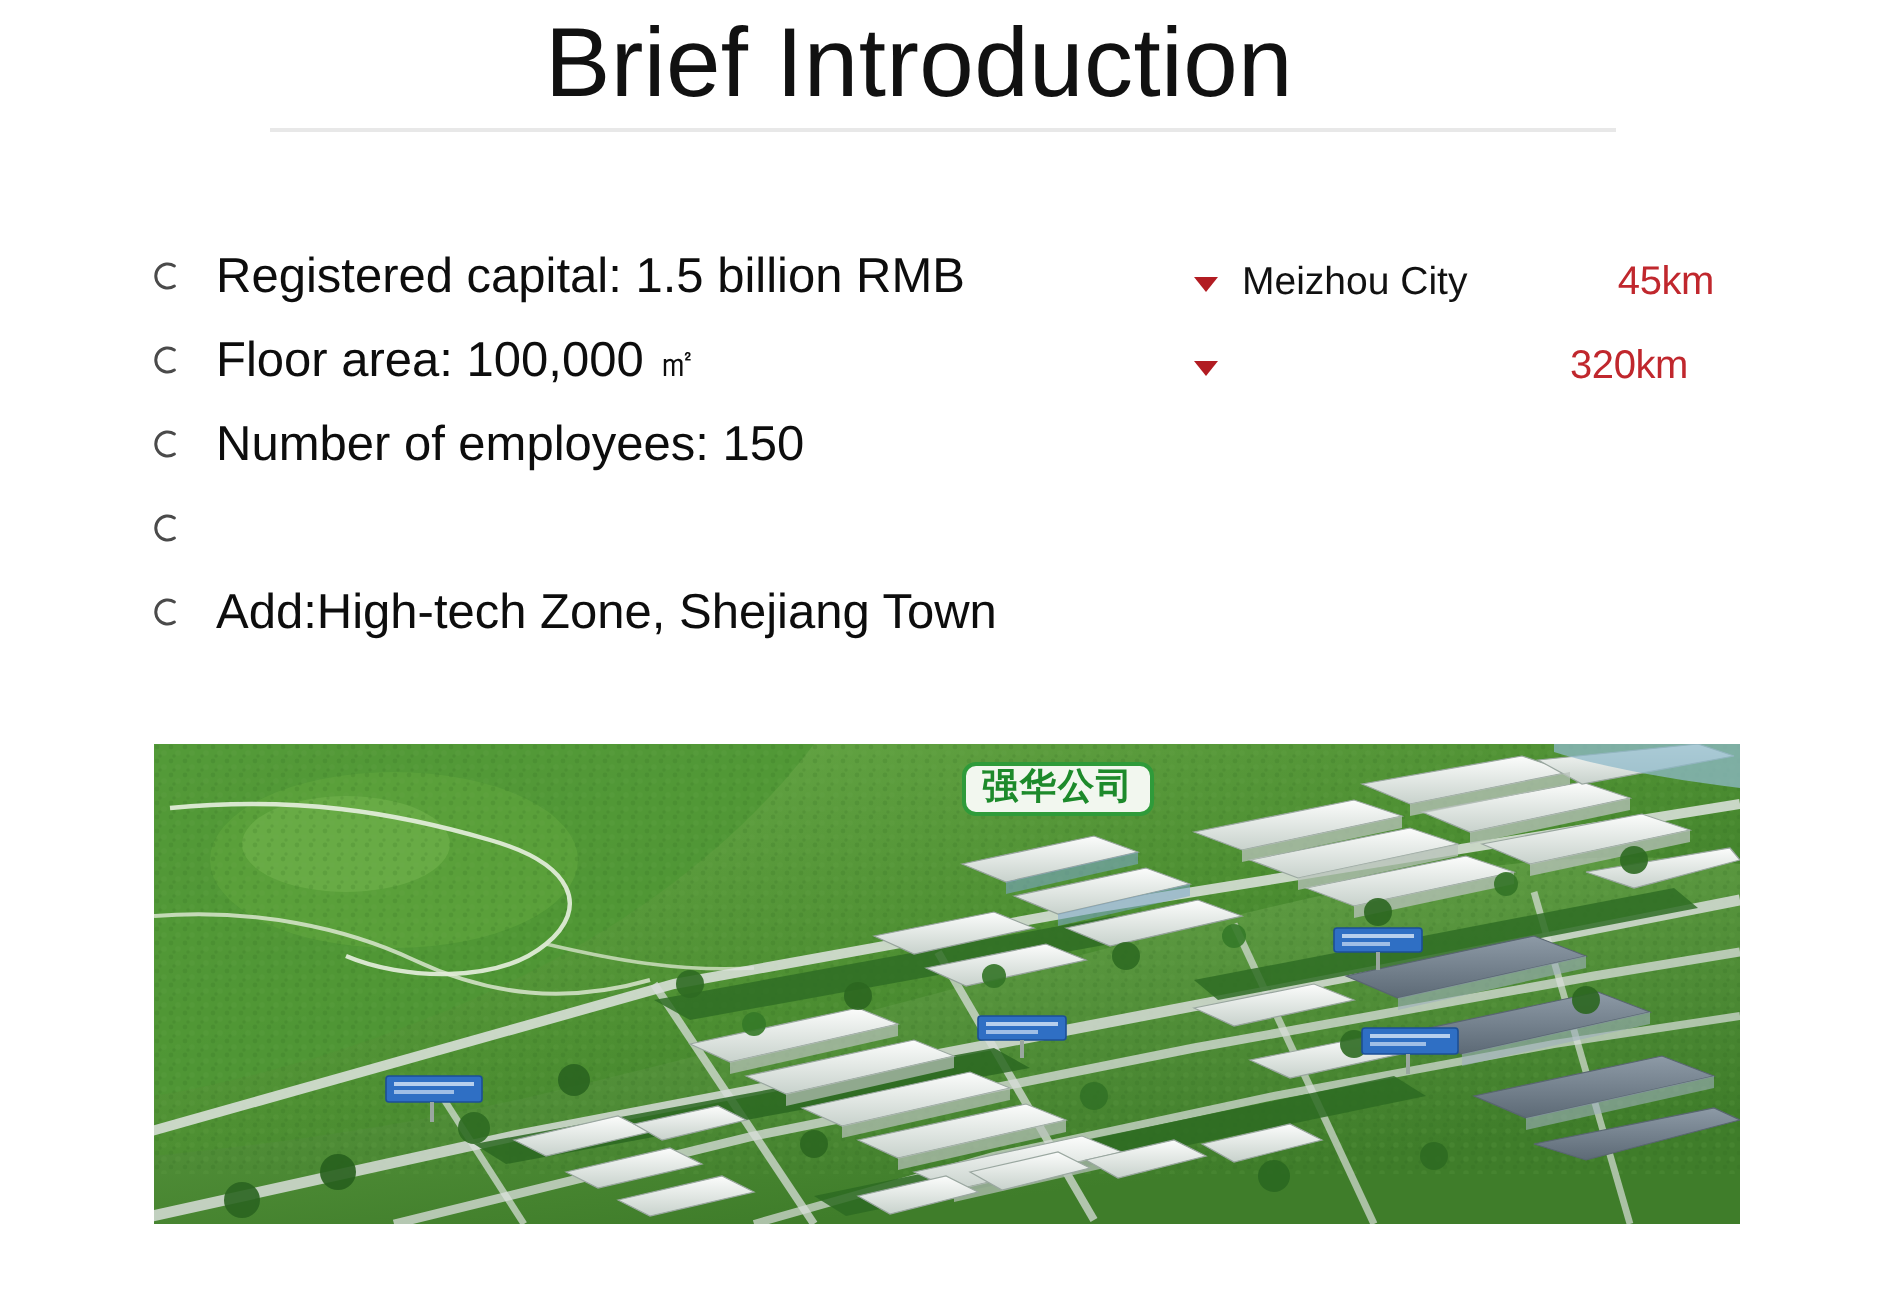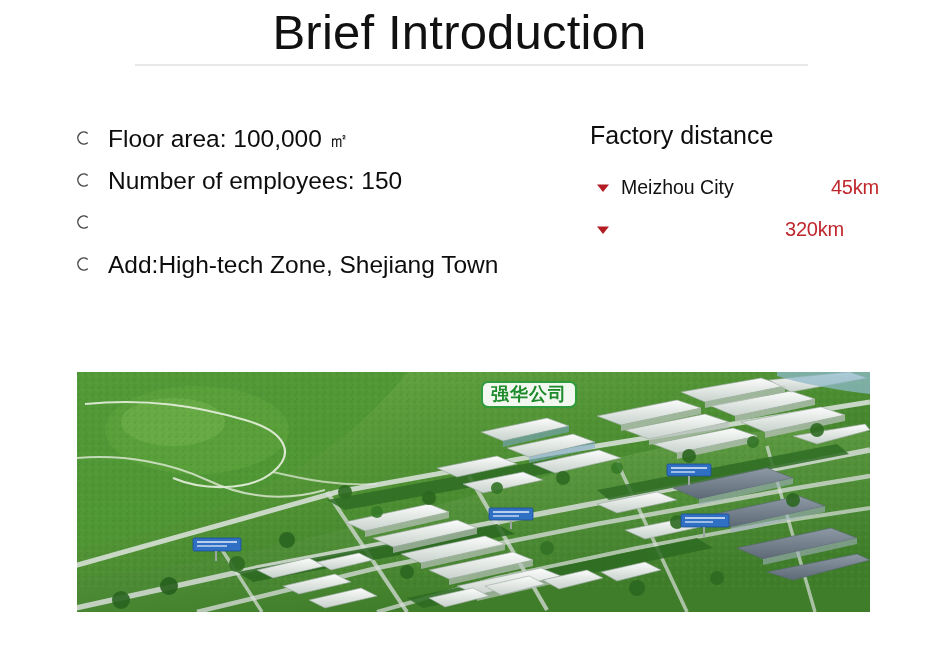--- a/index.html
+++ b/index.html
@@ -109,21 +109,21 @@
     color: #111111;
     text-align: center;
   }
   .distance-value {
     font-size: 20px;
     line-height: 24px;
     margin-left: auto;
     color: #c0272d;
     letter-spacing: -0.2px;
   }
-  .distance-row.r0 .distance-value { margin-right: 61px; }
+  .distance-row.r0 .distance-value { margin-right: 83px; }
   .distance-row.r1 .distance-value { margin-right: 108px; }
   .distance-row.r2 .distance-value { margin-right: 82px; }
   .distance-row.r3 .distance-value { margin-right: 96px; }
 
   
   .photo-frame {
     position: absolute;
     left: 77px;
     top: 372px;
     width: 793px;
@@ -151,61 +151,68 @@
 </style>
 </head>
 <body>
 
 <div class="slide-title">Brief Introduction</div>
 
 <div class="title-rule"></div>
 
 <div class="intro-list">
 
-
   <div class="intro-item">
     <span class="arc-bullet">
       <svg width="18" height="18" viewBox="0 0 18 18">
         <path d="M13.2 4.0 A6.0 6.0 0 1 0 13.2 14.0" fill="none" stroke="#4a4a4a" stroke-width="1.5" stroke-linecap="round"></path>
       </svg>
     </span>
-    <span class="intro-text"><span>Floor area: 100,000 </span><span class="sqm">㎡</span></span>
+    <span class="intro-text"><span>Registered capital: 1.5 billion RMB</span><span class="sqm"></span></span>
   </div>
 
   <div class="intro-item">
     <span class="arc-bullet">
       <svg width="18" height="18" viewBox="0 0 18 18">
         <path d="M13.2 4.0 A6.0 6.0 0 1 0 13.2 14.0" fill="none" stroke="#4a4a4a" stroke-width="1.5" stroke-linecap="round"></path>
       </svg>
     </span>
-    <span class="intro-text"><span>Number of employees: 150</span><span class="sqm"></span></span>
+    <span class="intro-text"><span>Floor area: 100,000 </span><span class="sqm">㎡</span></span>
   </div>
 
   <div class="intro-item">
     <span class="arc-bullet">
       <svg width="18" height="18" viewBox="0 0 18 18">
         <path d="M13.2 4.0 A6.0 6.0 0 1 0 13.2 14.0" fill="none" stroke="#4a4a4a" stroke-width="1.5" stroke-linecap="round"></path>
       </svg>
     </span>
+    <span class="intro-text"><span>Number of employees: 150</span><span class="sqm"></span></span>
   </div>
 
   <div class="intro-item">
     <span class="arc-bullet">
       <svg width="18" height="18" viewBox="0 0 18 18">
         <path d="M13.2 4.0 A6.0 6.0 0 1 0 13.2 14.0" fill="none" stroke="#4a4a4a" stroke-width="1.5" stroke-linecap="round"></path>
       </svg>
     </span>
+  </div>
+
+  <div class="intro-item">
+    <span class="arc-bullet">
+      <svg width="18" height="18" viewBox="0 0 18 18">
+        <path d="M13.2 4.0 A6.0 6.0 0 1 0 13.2 14.0" fill="none" stroke="#4a4a4a" stroke-width="1.5" stroke-linecap="round"></path>
+      </svg>
+    </span>
     <span class="intro-text"><span>Add:High-tech Zone, Shejiang Town</span><span class="sqm"></span></span>
   </div>
 
 </div>
 
 <div class="distance-panel">
 
-  <div class="distance-heading">Factory distance</div>
 
   <div class="distance-row r0">
     <span class="tri-bullet">
       <svg width="14" height="14" viewBox="0 0 14 14">
           <polygon points="1,3.5 13,3.5 7,11" fill="#b21c22"></polygon>
         </svg>
     </span>
     <span class="city-name">Meizhou City</span>
     <span class="distance-value">45km</span>
   </div>

